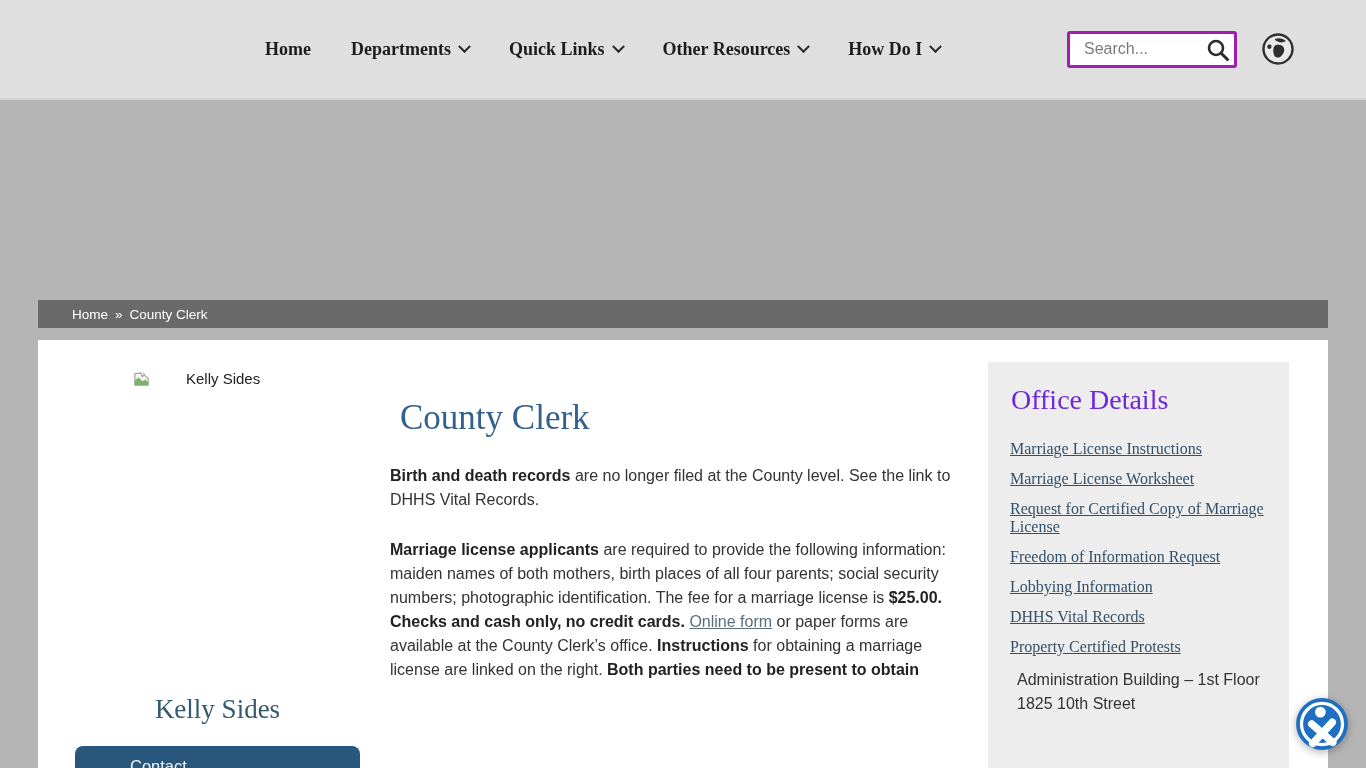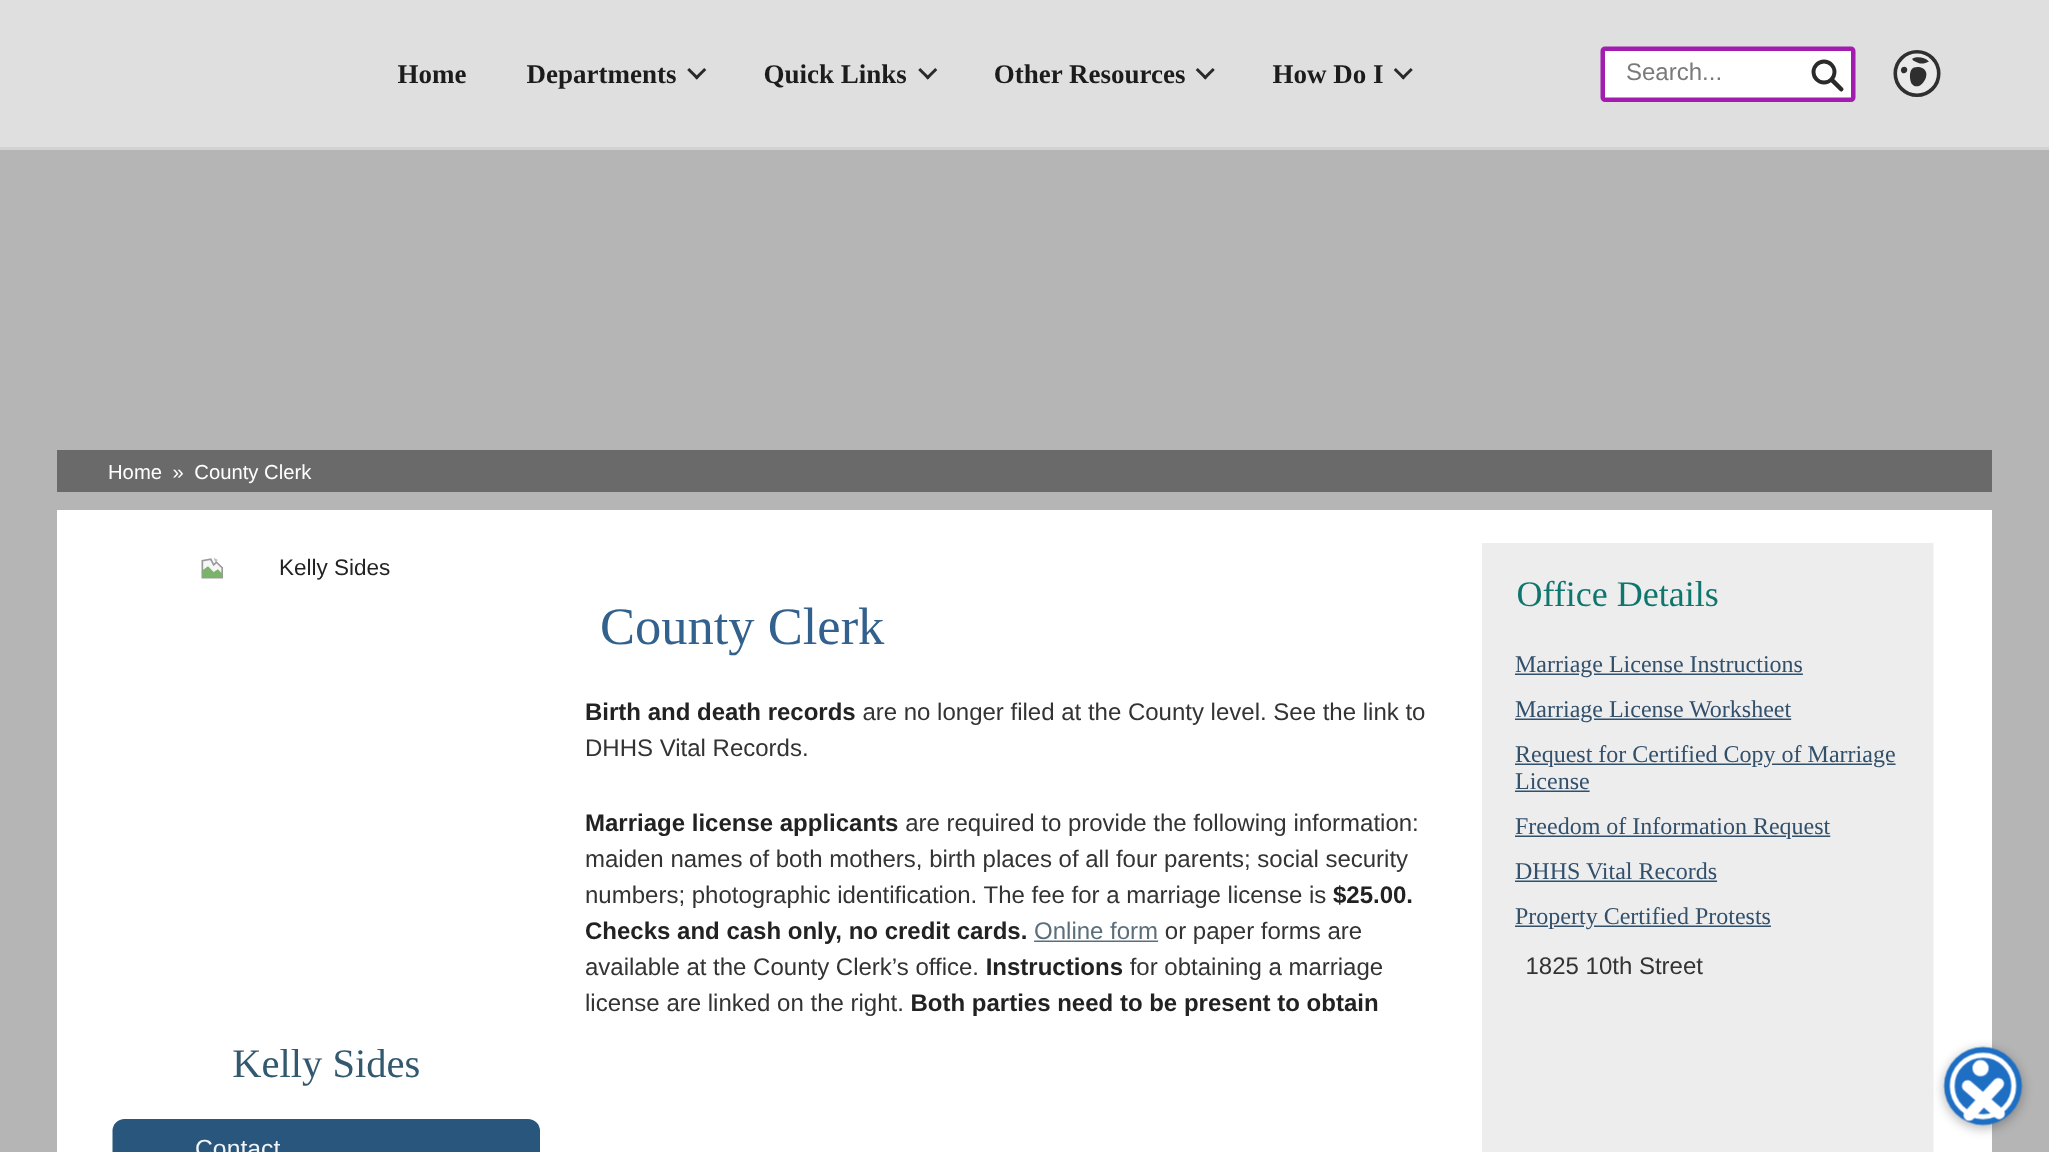--- a/index.html
+++ b/index.html
@@ -151,22 +151,22 @@
   
   .sidebar { width: 301px; margin-left: 23px; flex-shrink: 0; }
   .sidebar-panel {
     background: #ededee;
     padding: 22px 22px 40px 22px;
     min-height: 420px;
   }
   .sidebar-title {
     font-family: "Liberation Serif", serif;
     font-weight: normal;
-    font-size: 24px;
-    color: #0f766e;
+    font-size: 28px;
+    color: #6d28d9;
     padding-left: 1px;
     margin-bottom: 24px;
   }
   .sidebar-links { list-style: none; }
   .sidebar-links li { margin-bottom: 12px; }
   .sidebar-links a {
     font-family: "Liberation Serif", serif;
     font-size: 16px;
     color: #33506b;
     text-decoration: underline;
@@ -287,24 +287,26 @@
     </main>
 
     <aside class="sidebar">
       <div class="sidebar-panel">
         <h2 class="sidebar-title">Office Details</h2>
         <ul class="sidebar-links">
           <li><a>Marriage License Instructions</a></li>
           <li><a>Marriage License Worksheet</a></li>
           <li><a>Request for Certified Copy of Marriage License</a></li>
           <li><a>Freedom of Information Request</a></li>
+          <li><a>Lobbying Information</a></li>
           <li><a>DHHS Vital Records</a></li>
           <li><a>Property Certified Protests</a></li>
         </ul>
         <div class="location-lines">
+          <div>Administration Building – 1st Floor</div>
           <div>1825 10th Street</div>
 
         </div>
       </div>
     </aside>
 
   </div>
 </div>
 
 <button class="access-btn">

